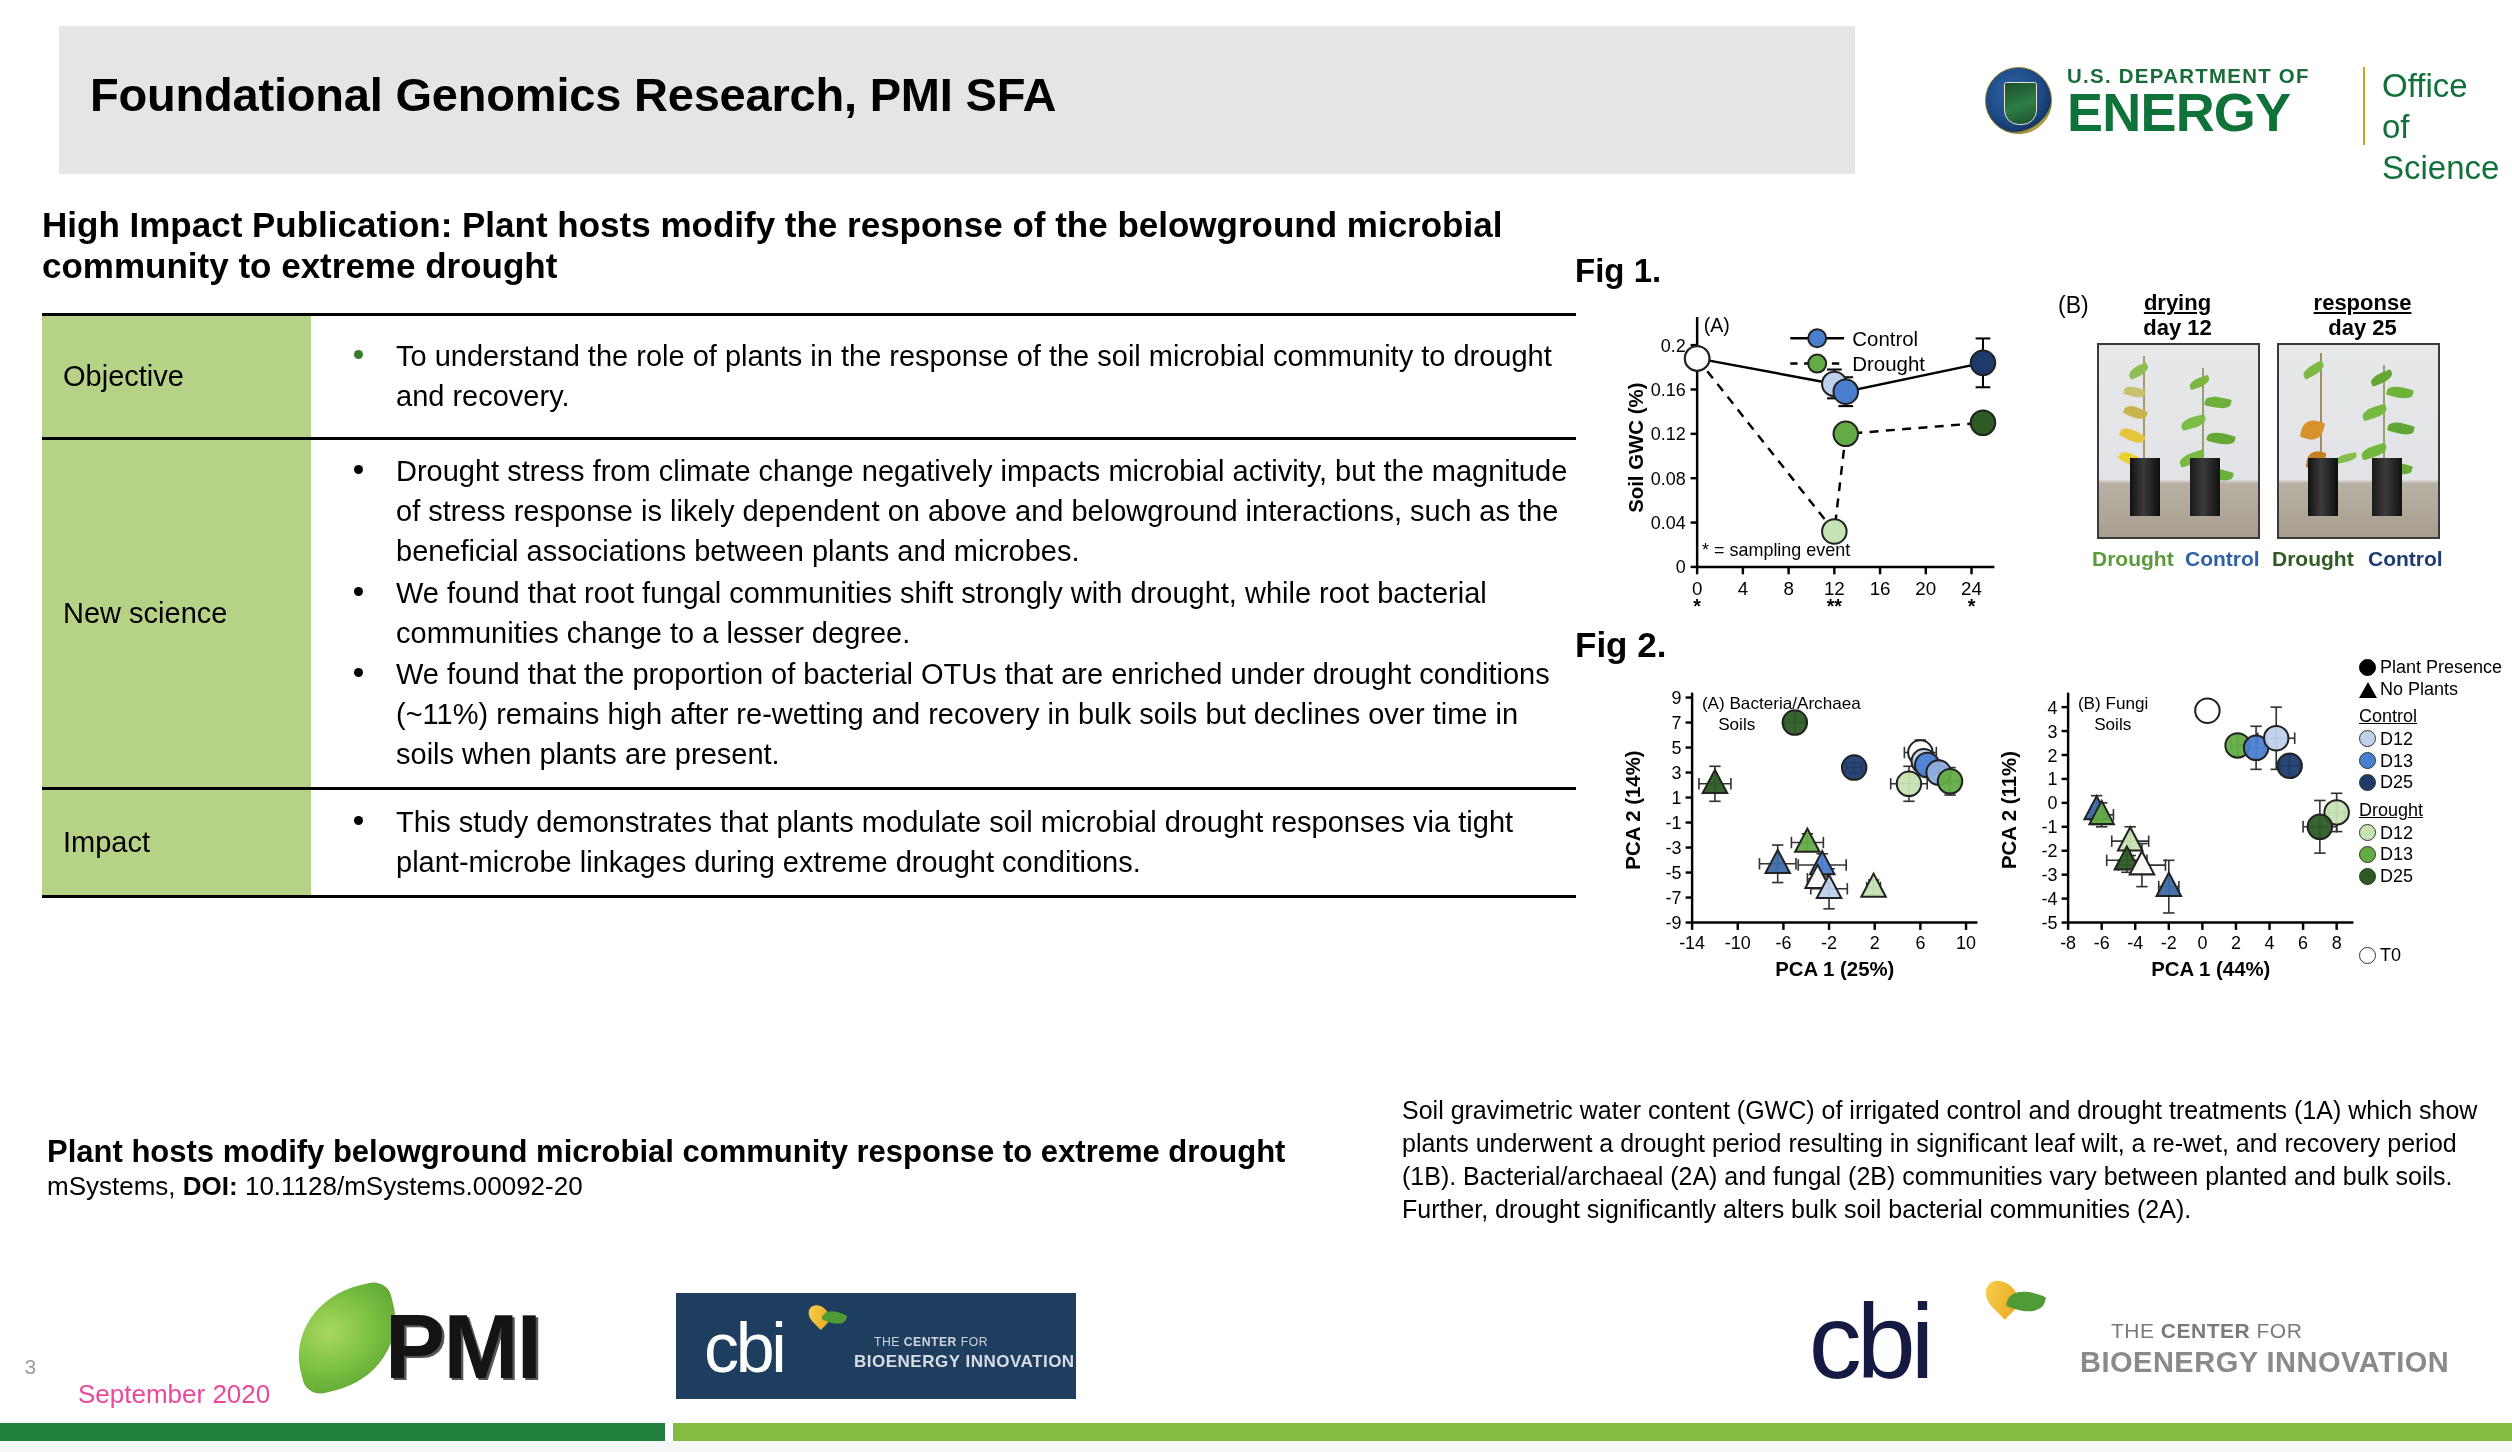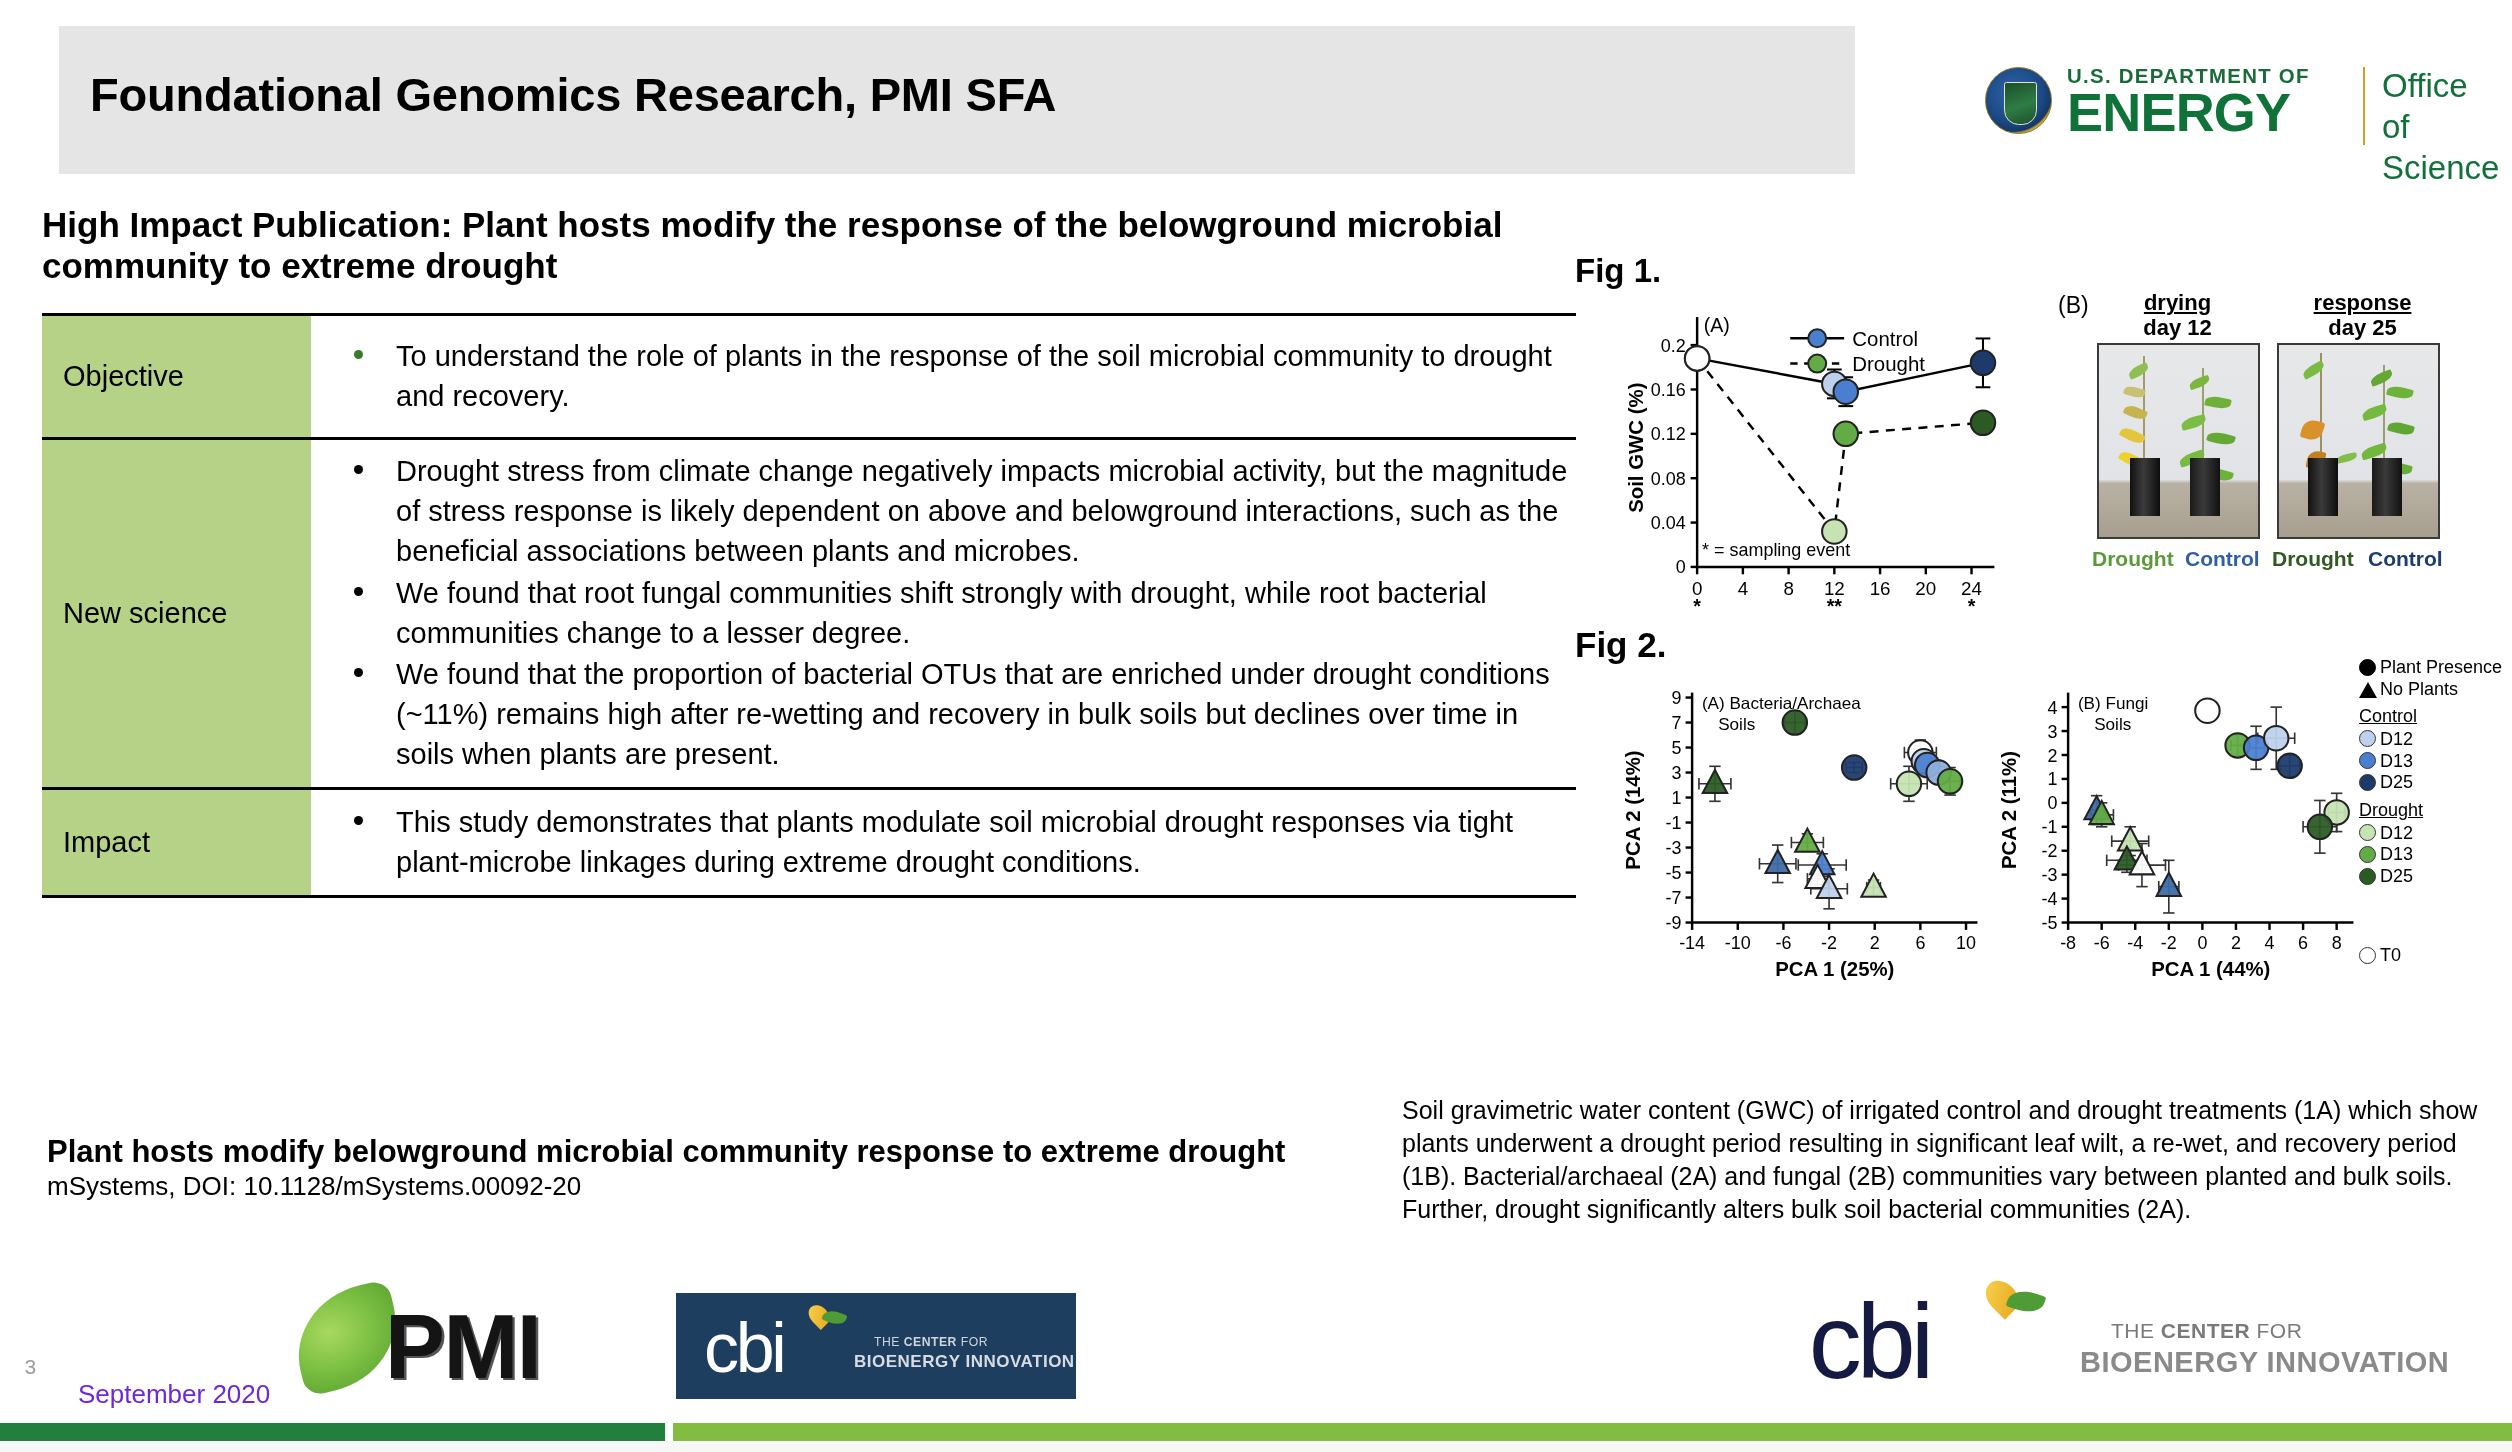--- a/index.html
+++ b/index.html
@@ -77,21 +77,21 @@
     border-radius: 50%; background: #000;
   }
   .blist li.green-dot .bdot { background: #3a7a2c; }
   .row-obj .body-cell { padding-top: 19.6px; padding-bottom: 19.6px; }
 
   
   .cite { position: absolute; left: 47px; top: 1135px; width: 1347px; }
   .cite .t1 { font-size: 31px; font-weight: bold; color: #000; line-height: 34px; }
   .cite .t2 { font-size: 26px; color: #000; line-height: 34px; }
   .cite .t3 { font-size: 26px; color: #000; line-height: 34px; }
-  .cite .t3 b { font-weight: normal; }
+  .cite .t3 b { font-weight: bold; }
 
   
   .rcaption {
     position: absolute; left: 1402px; top: 1094px; width: 1102px;
     font-size: 25px; line-height: 33px; color: #000;
   }
 
   
   .figwrap { position: absolute; left: 1575px; top: 245px; width: 930px; height: 833px; }
   .fig1-label { position: absolute; left: 0px; top: 6.5px; font-size: 33px; font-weight: bold; color: #000; }
@@ -154,21 +154,21 @@
     transform: rotate(-45deg);
   }
   .cbi-leaf2 { position: absolute; background: #4f9b36; border-radius: 70% 10% 70% 10%; transform: rotate(22deg); }
   .cbi-tag1 { position: absolute; letter-spacing: 0.5px; }
   .cbi-tag2 { position: absolute; letter-spacing: 0.5px; }
 
   .cbi2 { position: absolute; left: 1794px; top: 1281px; width: 702px; height: 114px; }
 
   
   .slide-num { position: absolute; left: 24.5px; top: 1355px; font-size: 21px; color: #9a9a9a; }
-  .footer-date { position: absolute; left: 78px; top: 1379px; font-size: 26px; color: #6d28d9; }
+  .footer-date { position: absolute; left: 78px; top: 1379px; font-size: 26px; color: #ec4899; }
   .bar-dark { position: absolute; left: 0; top: 1423px; width: 665px; height: 18px; background: #22803f; }
   .bar-light { position: absolute; left: 673px; top: 1423px; width: 1839px; height: 18px; background: #82bc41; }
   .below-bar { position: absolute; left: 0; top: 1441px; width: 2512px; height: 11.4px; background: #f7f7f7; }
 
   
   svg text { font-family: "Liberation Sans", sans-serif; }
 </style>
 </head>
 <body>
 

